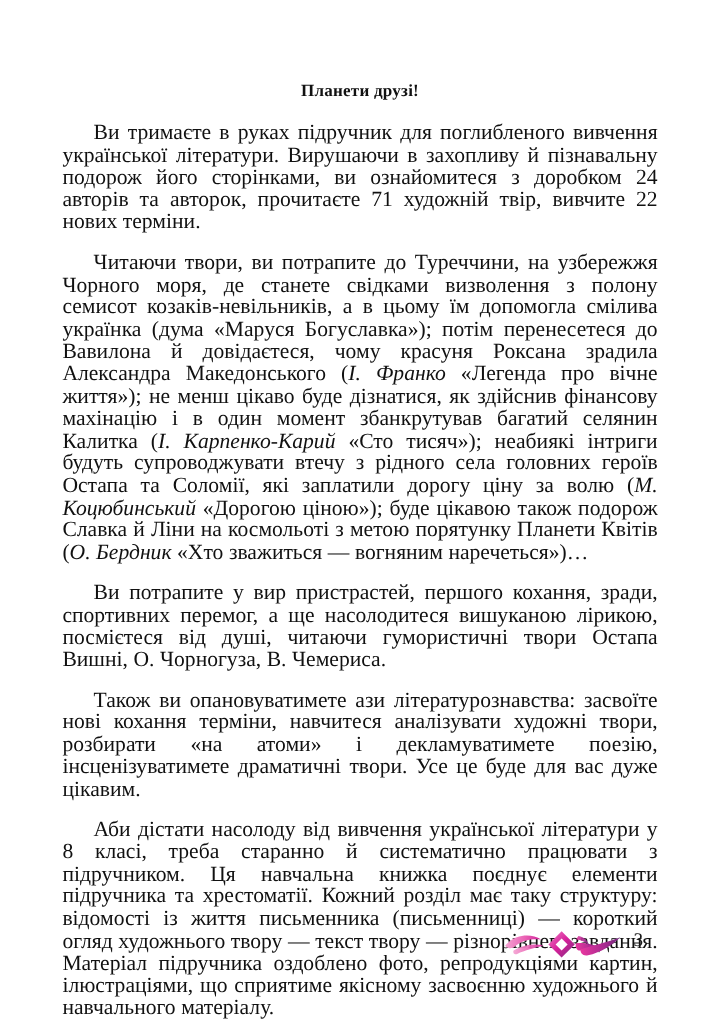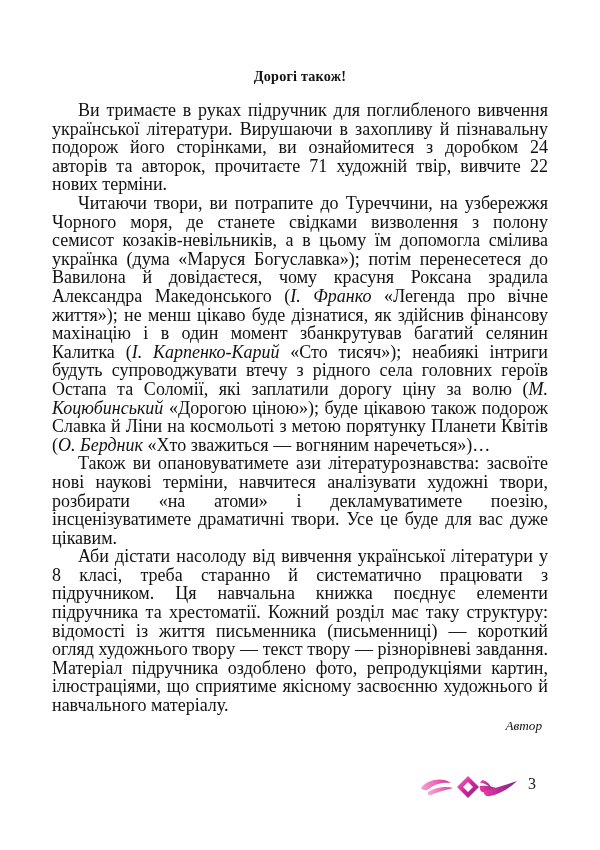--- a/index.html
+++ b/index.html
@@ -45,21 +45,21 @@
     font-size: 18px;
     line-height: 18.6px;
     text-align: justify;
     text-indent: 26px;
     hyphens: auto;
     -webkit-hyphens: auto;
     word-spacing: 0.1px;
   }
 
   p.para + p.para {
-    margin-top: 0;
+    margin-top: 15px;
   }
 
   .it {
     font-style: italic;
   }
 
   .signature {
     margin-top: 2px;
     font-size: 13.2px;
     line-height: 18.6px;
@@ -96,33 +96,36 @@
     color: #1a1a1a;
   }
 </style>
 </head>
 <body>
 
 <div class="page">
 
   <div class="content">
 
-    <h1 class="doc-title">Дорогі також!</h1>
+    <h1 class="doc-title">Планети друзі!</h1>
 
     <p class="para">
       <span>Ви тримаєте в руках підручник для поглибленого вивчення української літератури. Вирушаючи в захопливу й пізнавальну подорож його сторінками, ви ознайомитеся з доробком 24 авторів та авторок, прочитаєте 71 художній твір, вивчите 22 нових терміни.</span>
     </p>
 
     <p class="para">
       <span>Читаючи твори, ви потрапите до Туреччини, на узбережжя Чорного моря, де станете свідками визволення з полону семисот козаків-невільників, а в цьому їм допомогла смілива українка (дума «Маруся Богуславка»); потім перенесетеся до Вавилона й довідаєтеся, чому красуня Роксана зрадила Александра Македонського (</span><span class="it">І. Франко</span><span> «Легенда про вічне життя»); не менш цікаво буде дізнатися, як здійснив фінансову махінацію і в один момент збанкрутував багатий селянин Калитка (</span><span class="it">І. Карпенко-Карий</span><span> «Сто тисяч»); неабиякі інтриги будуть супроводжувати втечу з рідного села головних героїв Остапа та Соломії, які заплатили дорогу ціну за волю (</span><span class="it">М. Коцюбинський</span><span> «Дорогою ціною»); буде цікавою також подорож Славка й Ліни на космольоті з метою порятунку Планети Квітів (</span><span class="it">О. Бердник</span><span> «Хто зважиться — вогняним наречеться»)…</span>
     </p>
 
+    <p class="para">
+      <span>Ви потрапите у вир пристрастей, першого кохання, зради, спортивних перемог, а ще насолодитеся вишуканою лірикою, посмієтеся від душі, читаючи гумористичні твори Остапа Вишні, О. Чорногуза, В. Чемериса.</span>
+    </p>
 
     <p class="para">
-      <span>Також ви опановуватимете ази літературознавства: засвоїте нові наукові терміни, навчитеся аналізувати художні твори, розбирати «на атоми» і декламуватимете поезію, інсценізуватимете драматичні твори. Усе це буде для вас дуже цікавим.</span>
+      <span>Також ви опановуватимете ази літературознавства: засвоїте нові кохання терміни, навчитеся аналізувати художні твори, розбирати «на атоми» і декламуватимете поезію, інсценізуватимете драматичні твори. Усе це буде для вас дуже цікавим.</span>
     </p>
 
     <p class="para">
       <span>Аби дістати насолоду від вивчення української літератури у 8 класі, треба старанно й систематично працювати з підручником. Ця навчальна книжка поєднує елементи підручника та хрестоматії. Кожний розділ має таку структуру: відомості із життя письменника (письменниці) — короткий огляд художнього твору — текст твору — різнорівневі завдання. Матеріал підручника оздоблено фото, репродукціями картин, ілюстраціями, що сприятиме якісному засвоєнню художнього й навчального матеріалу.</span>
     </p>
 
 
     <div class="signature">Автор</div>
 
   </div>

